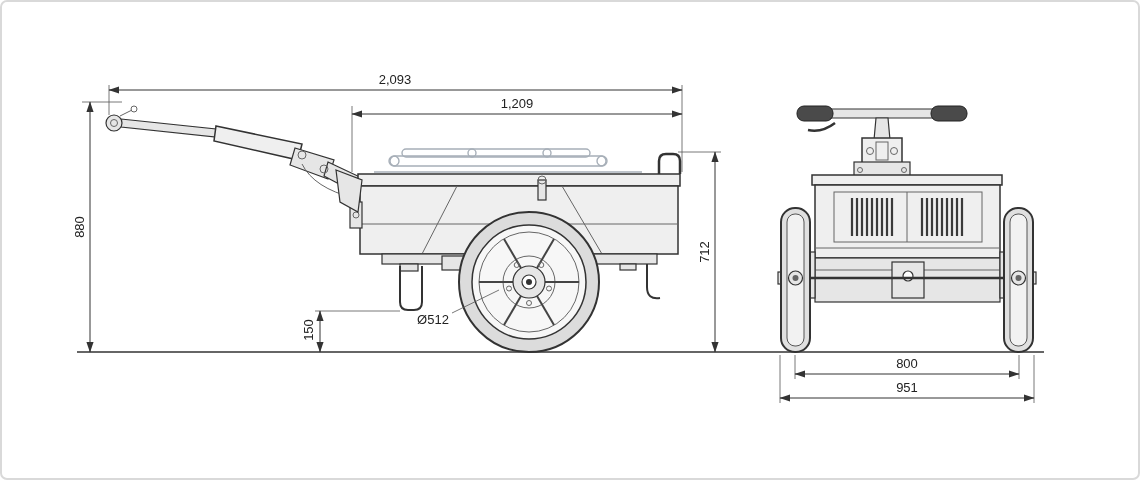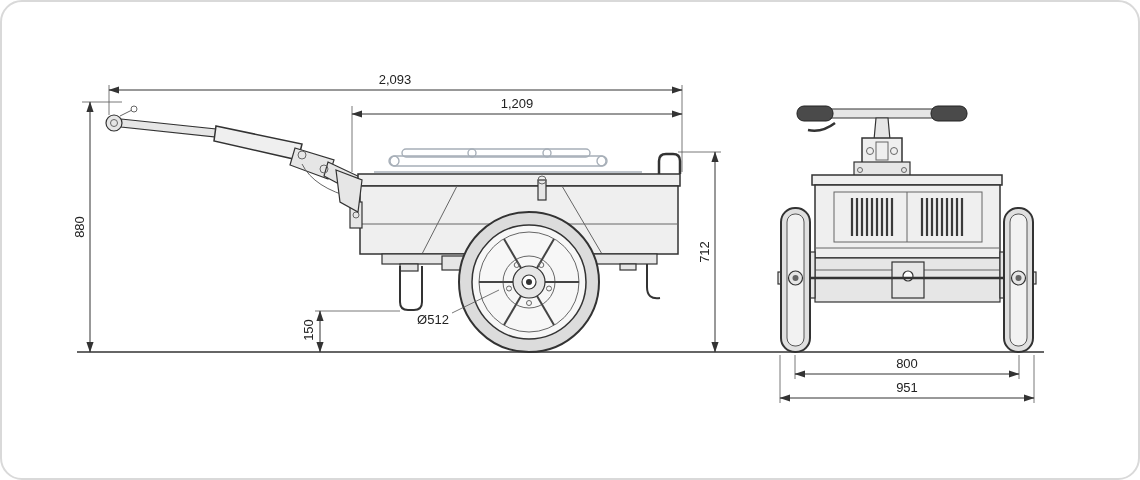--- a/index.html
+++ b/index.html
@@ -8,21 +8,21 @@
     background: #ffffff;
     font-family: "Liberation Sans", sans-serif;
   }
   .frame {
     position: relative;
     width: 1140px;
     height: 480px;
     box-sizing: border-box;
     background: #ffffff;
     border: 2px solid #d9d9d9;
-    border-radius: 22px;
+    border-radius: 7px;
     overflow: hidden;
   }
   svg { display: block; }
   .outline   { stroke: #333; stroke-width: 1.5; fill: #efefef; }
   .outline2  { stroke: #333; stroke-width: 1.2; fill: #e6e6e6; }
   .thin      { stroke: #666; stroke-width: 1; fill: none; }
   .ghost     { stroke: #a7afb8; stroke-width: 1.4; fill: none; }
   .dimline   { stroke: #333; stroke-width: 1; fill: none; }
   .extline   { stroke: #555; stroke-width: 0.8; fill: none; }
   .ground    { stroke: #333; stroke-width: 1.6; }

